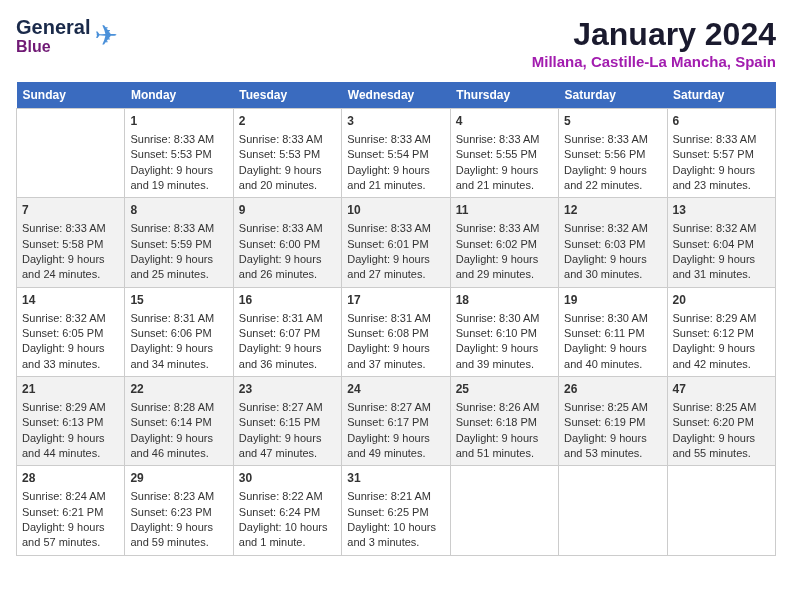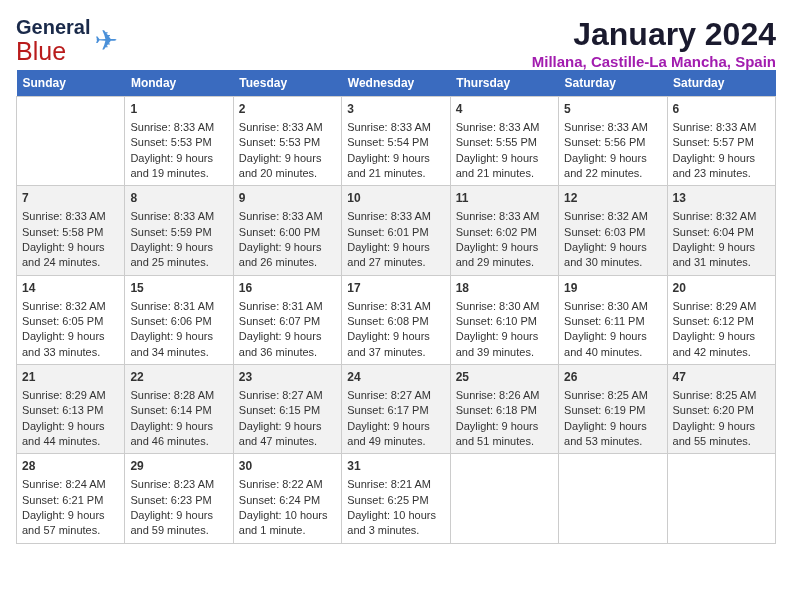--- a/index.html
+++ b/index.html
@@ -7,20 +7,21 @@
       font-family: Arial, sans-serif;
       background: #fff;
       width: 792px;
       min-height: 612px;
       padding: 16px;
     }
     .header {
       display: flex;
       justify-content: space-between;
       align-items: flex-start;
+      margin-bottom: 12px;
     }
     .logo {
       display: flex;
       flex-direction: column;
       align-items: flex-start;
     }
     .title-block {
       text-align: right;
     }
     .title-block h1 {
@@ -76,21 +77,21 @@
     }
   </style>
 </head>
 <body>
 
 <div class="header">
   <div class="logo">
     <div style="display:flex;align-items:center;gap:2px;">
       <div>
         <div style="font-size:20px;font-weight:bold;color:#1a2a4a;line-height:1.1;">General</div>
-        <div style="font-size:25px;font-weight:normal;color:#b91c1c;line-height:1.1;">Blue</div>
+        <div style="font-size:16px;font-weight:bold;color:#701a75;line-height:1.1;">Blue</div>
       </div>
       <div style="font-size:28px;color:#4a90d9;margin-left:2px;">✈</div>
     </div>
   </div>
   <div class="title-block">
     <h1>January 2024</h1>
     <h2>Millana, Castille-La Mancha, Spain</h2>
   </div>
 </div>
 

